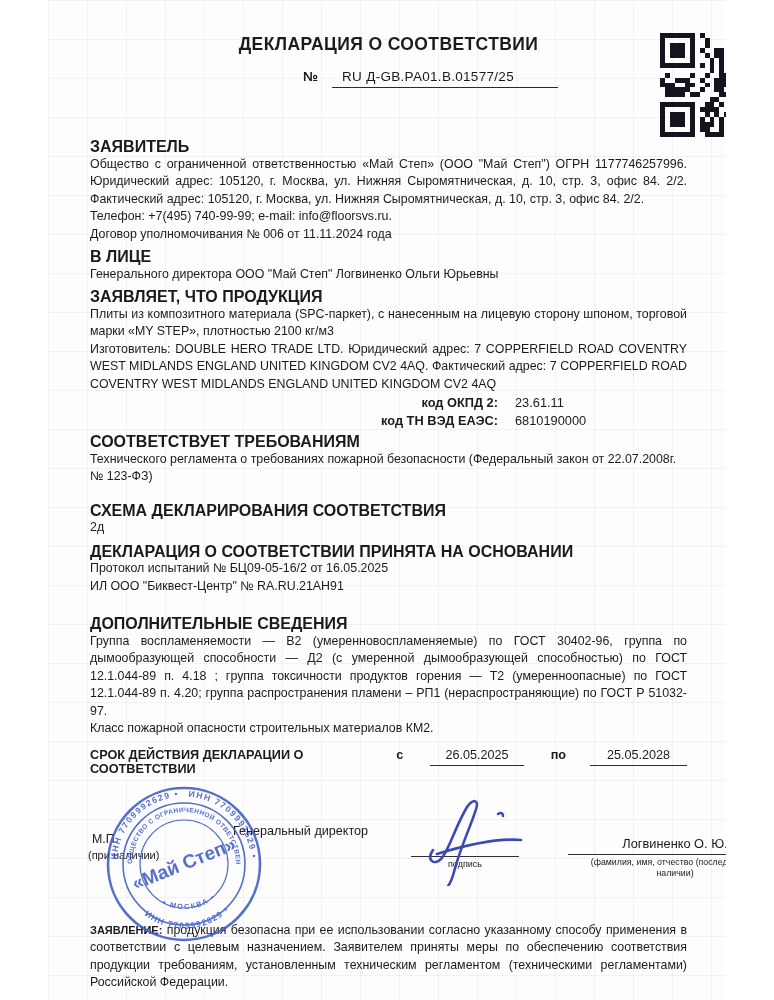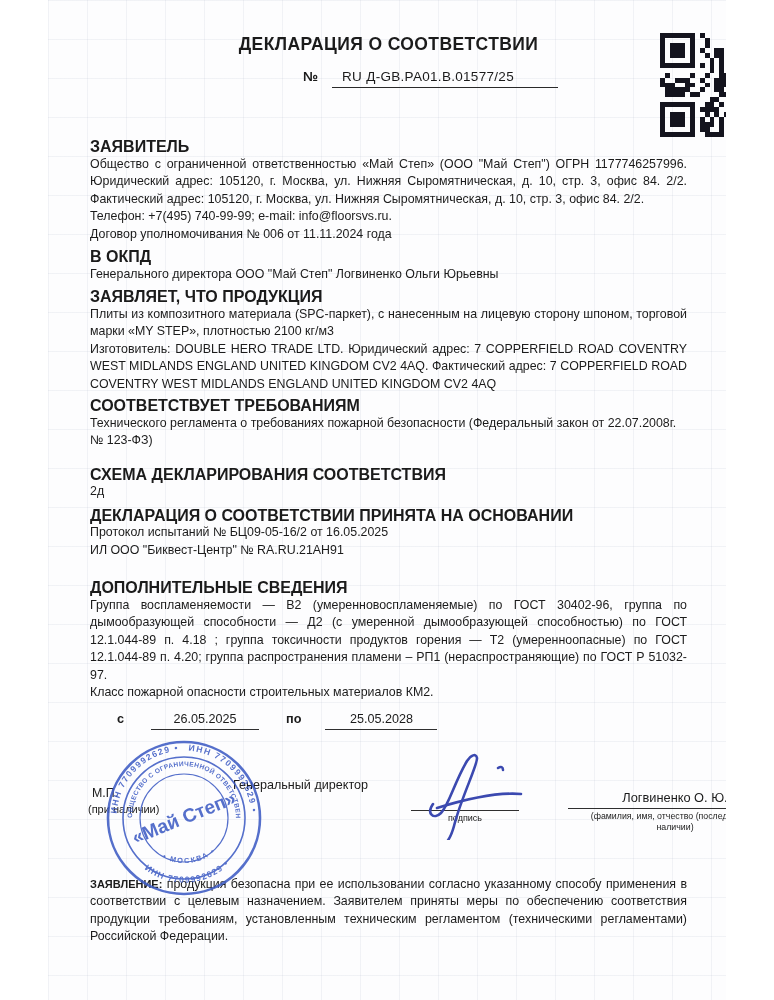--- a/index.html
+++ b/index.html
@@ -300,30 +300,40 @@
     </div>
 
     <div class="sec-applicant">
       <h3 class="sec">ЗАЯВИТЕЛЬ</h3>
       <p class="body justify">Общество с ограниченной ответственностью «Май Степ» (ООО "Май Степ") ОГРН 1177746257996. Юридический адрес: 105120, г. Москва, ул. Нижняя Сыромятническая, д. 10, стр. 3, офис 84. 2/2. Фактический адрес: 105120, г. Москва, ул. Нижняя Сыромятническая, д. 10, стр. 3, офис 84. 2/2.</p>
       <p class="body">Телефон: +7(495) 740-99-99; e-mail: info@floorsvs.ru.</p>
       <p class="body">Договор уполномочивания № 006 от 11.11.2024 года</p>
     </div>
 
     <div class="sec-inperson">
-      <h3 class="sec">В ОКПД</h3>
+      <h3 class="sec">В ЛИЦЕ</h3>
       <p class="body">Генерального директора ООО "Май Степ" Логвиненко Ольги Юрьевны</p>
     </div>
 
     <div class="sec-product">
       <h3 class="sec">ЗАЯВЛЯЕТ, ЧТО ПРОДУКЦИЯ</h3>
       <p class="body justify">Плиты из композитного материала (SPC-паркет), с нанесенным на лицевую сторону шпоном, торговой марки «MY STEP»,  плотностью 2100 кг/м3</p>
       <p class="body justify">Изготовитель: DOUBLE HERO TRADE LTD. Юридический адрес: 7 COPPERFIELD ROAD COVENTRY WEST MIDLANDS ENGLAND UNITED KINGDOM CV2 4AQ. Фактический адрес: 7 COPPERFIELD ROAD COVENTRY WEST MIDLANDS ENGLAND UNITED KINGDOM CV2 4AQ</p>
     </div>
 
+    <div class="codes">
+      <div class="code-row">
+        <span class="code-label">код ОКПД 2:</span>
+        <span class="code-value">23.61.11</span>
+      </div>
+      <div class="code-row">
+        <span class="code-label">код ТН ВЭД ЕАЭС:</span>
+        <span class="code-value">6810190000</span>
+      </div>
+    </div>
 
     <div class="sec-req">
       <h3 class="sec">СООТВЕТСТВУЕТ ТРЕБОВАНИЯМ</h3>
       <p class="body">Технического регламента о требованиях пожарной безопасности (Федеральный закон от 22.07.2008г. № 123-ФЗ)</p>
     </div>
 
     <div class="sec-scheme">
       <h3 class="sec">СХЕМА ДЕКЛАРИРОВАНИЯ СООТВЕТСТВИЯ</h3>
       <p class="body">2д</p>
     </div>
@@ -334,20 +344,21 @@
       <p class="body">ИЛ ООО "Биквест-Центр" № RA.RU.21АН91</p>
     </div>
 
     <div class="sec-add">
       <h3 class="sec">ДОПОЛНИТЕЛЬНЫЕ СВЕДЕНИЯ</h3>
       <p class="body justify">Группа воспламеняемости — В2 (умеренновоспламеняемые) по ГОСТ 30402-96, группа по дымообразующей способности — Д2 (с умеренной дымообразующей способностью) по ГОСТ 12.1.044-89 п. 4.18 ; группа токсичности продуктов горения — Т2 (умеренноопасные) по ГОСТ 12.1.044-89 п. 4.20; группа распространения пламени – РП1 (нераспространяющие) по ГОСТ Р 51032-97.</p>
       <p class="body">Класс пожарной опасности строительных материалов КМ2.</p>
     </div>
 
     <div class="validity">
+      <span class="vh">СРОК ДЕЙСТВИЯ ДЕКЛАРАЦИИ О СООТВЕТСТВИИ</span>
       <span class="from-label">с</span>
       <span class="date-line">26.05.2025</span>
       <span class="to-label">по</span>
       <span class="date-line second">25.05.2028</span>
     </div>
 
     <div class="sig-block">
       <span class="mp">М.П.</span>
       <span class="mp-note">(при наличии)</span>
 

